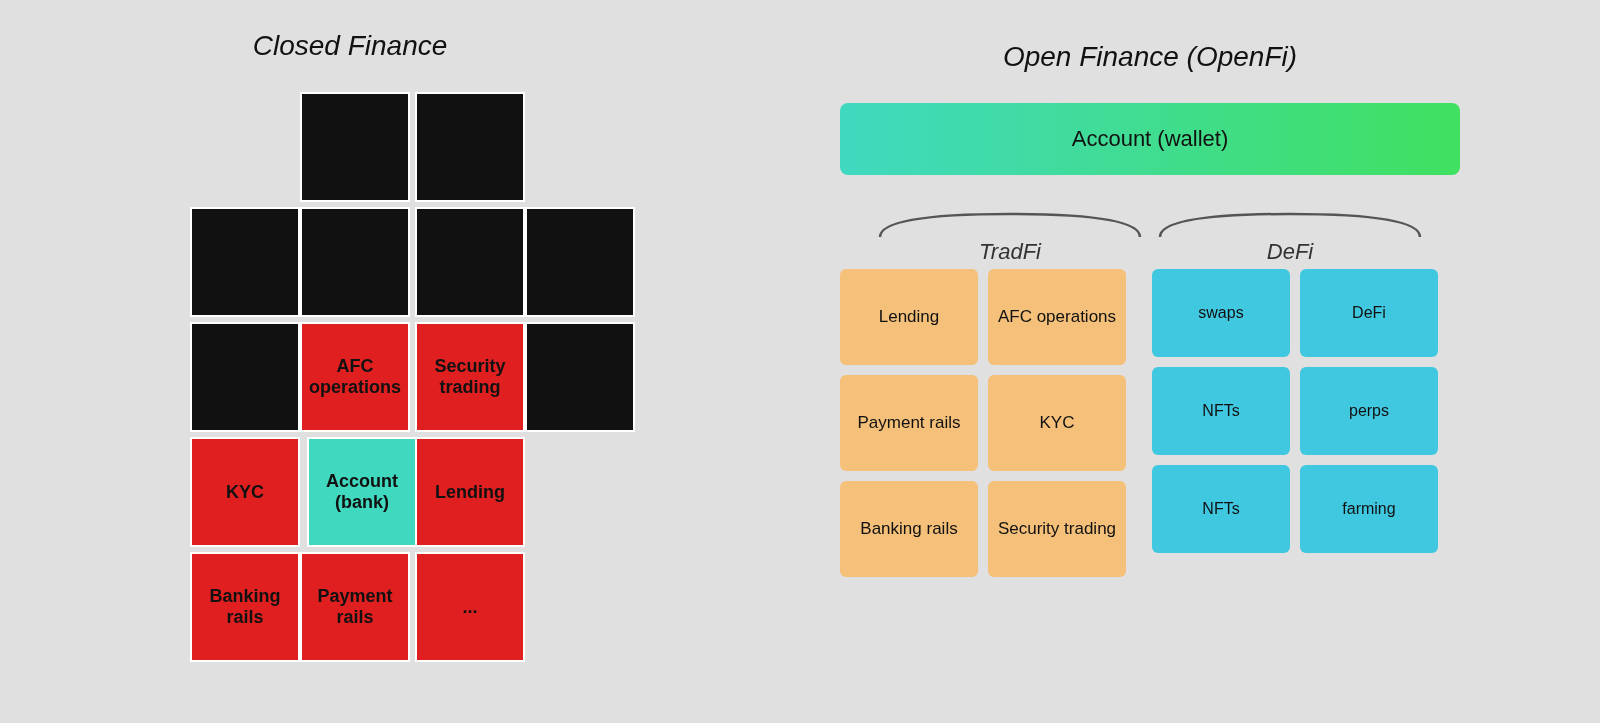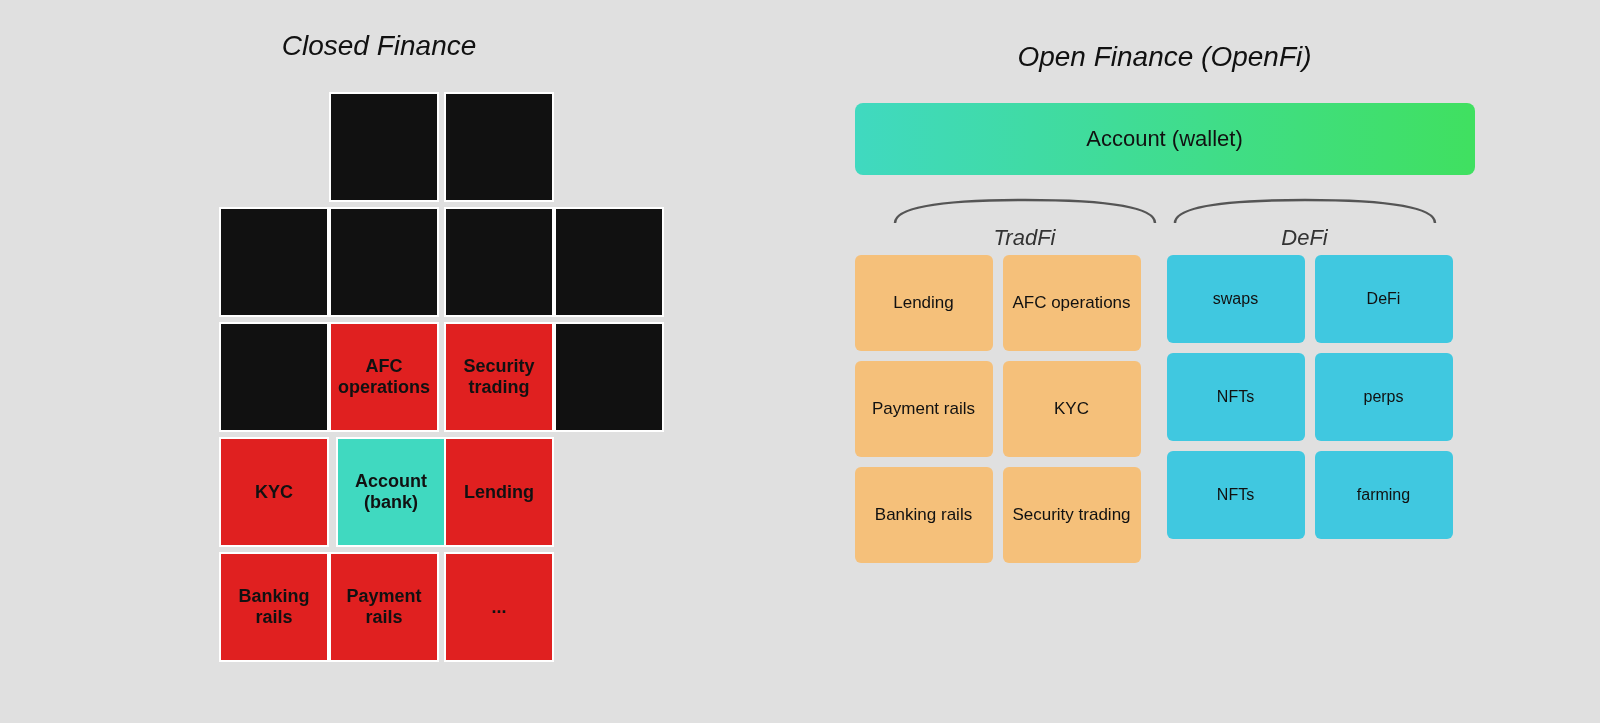--- a/index.html
+++ b/index.html
@@ -11,21 +11,20 @@
       display: flex;
       overflow: hidden;
     }
 
     .left-panel {
       width: 700px;
       display: flex;
       flex-direction: column;
       align-items: center;
       padding: 30px 8px;
-      margin-left: 29px;
     }
 
     .right-panel {
       flex: 1;
       display: flex;
       flex-direction: column;
       align-items: center;
       padding: 41px 40px;
     }
 
@@ -66,21 +65,21 @@
       width: 620px;
       height: 72px;
       background: linear-gradient(to right, #40d9c0, #40e060);
       border-radius: 8px;
       display: flex;
       align-items: center;
       justify-content: center;
       font-size: 22px;
       font-weight: 500;
       color: #111;
-      margin-bottom: 20px;
+      margin-bottom: 34px;
     }
 
     .brace-section {
       display: flex;
       flex-direction: column;
       align-items: center;
     }
 
     .grid-row {
       display: flex;

